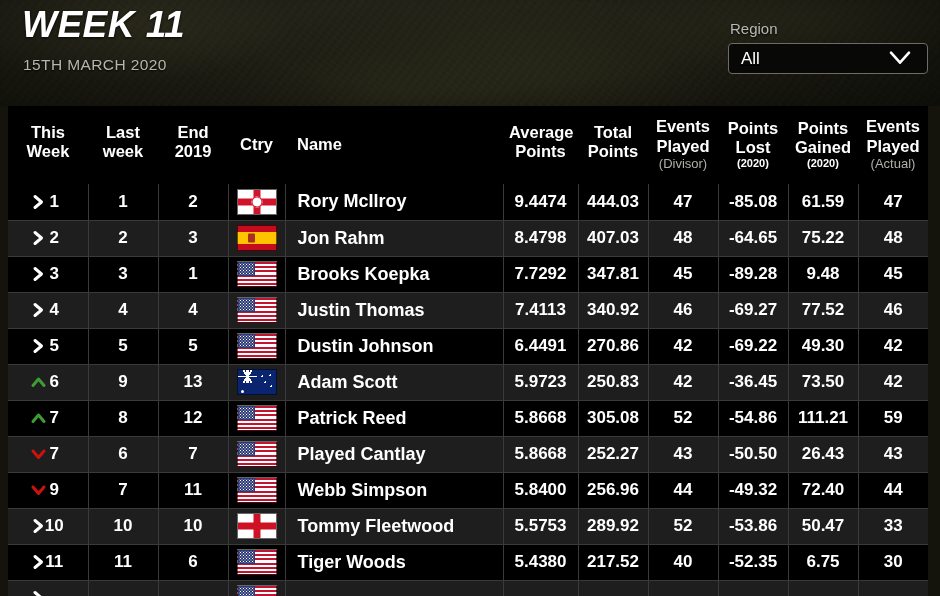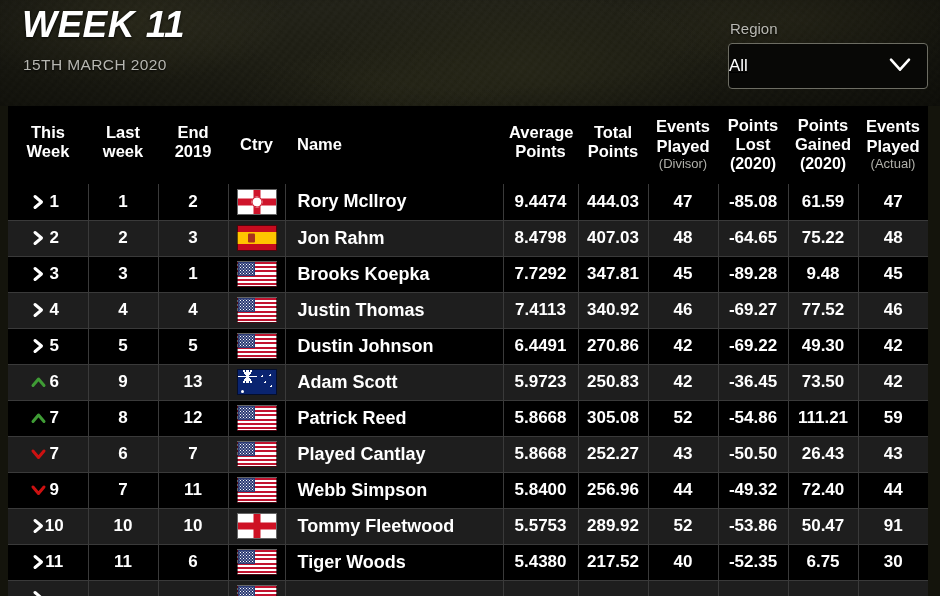--- a/index.html
+++ b/index.html
@@ -70,27 +70,27 @@
   }
   #region-label {
     font-size: 15px;
     color: #b9b9b3;
     margin-bottom: 6px;
     padding-left: 2px;
     text-shadow: 0 1px 2px rgba(0,0,0,.9);
   }
   #region-select {
     position: relative;
-    height: 46px;
+    height: 31px;
     background: #080806;
     border: 1px solid #6d6d63;
     border-radius: 4px;
     display: flex;
     align-items: center;
-    padding: 0 0;
+    padding: 0 12px;
     cursor: pointer;
     text-decoration: underline;
   }
   #region-value {
     font-size: 17px;
     color: #ffffff;
   }
   #region-chevron {
     position: absolute;
     right: 14px; top: 50%;
@@ -125,21 +125,21 @@
   }
   thead th.lead { padding-bottom: 14px; }
   thead th .sub {
     display: block;
     font-size: 13px;
     font-weight: normal;
     color: #b0b0aa;
   }
   thead th .sub.bold {
     font-weight: bold;
-    font-size: 16px;
+    font-size: 11px;
     color: #ffffff;
   }
 
   tbody tr { height: 36px; }
   tbody tr:nth-child(odd)  { background: #000000; }
   tbody tr:nth-child(even) { background: #1e1e1e; }
 
   tbody td {
     color: #ffffff;
     font-size: 17px;
@@ -518,21 +518,21 @@
             </svg>10</td>
           <td>10</td>
           <td>10</td>
           <td class="ctry-cell"><span class="flag flag-eng" title="England"></span></td>
           <td class="name-cell">Tommy Fleetwood</td>
           <td>5.5753</td>
           <td>289.92</td>
           <td>52</td>
           <td>-53.86</td>
           <td>50.47</td>
-          <td>91</td>
+          <td>33</td>
         </tr>
         <tr>
           <td class="rank-cell"><svg class="mv" viewBox="0 0 17 17">
               <path d="M5 3 L11.5 8.5 L5 14" fill="none" stroke="#ffffff" stroke-width="3" stroke-linecap="round" stroke-linejoin="round"></path>
             </svg>11</td>
           <td>11</td>
           <td>6</td>
           <td class="ctry-cell"><span class="flag flag-usa" title="United States"></span></td>
           <td class="name-cell">Tiger Woods</td>
           <td>5.4380</td>

